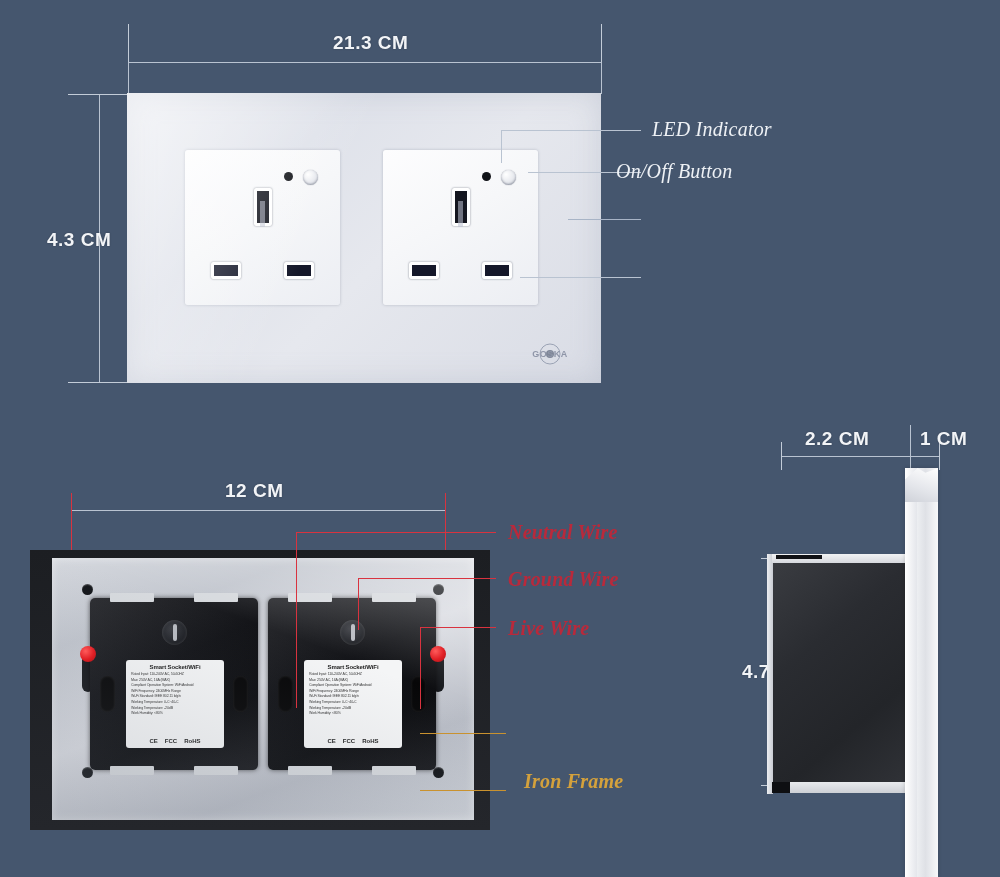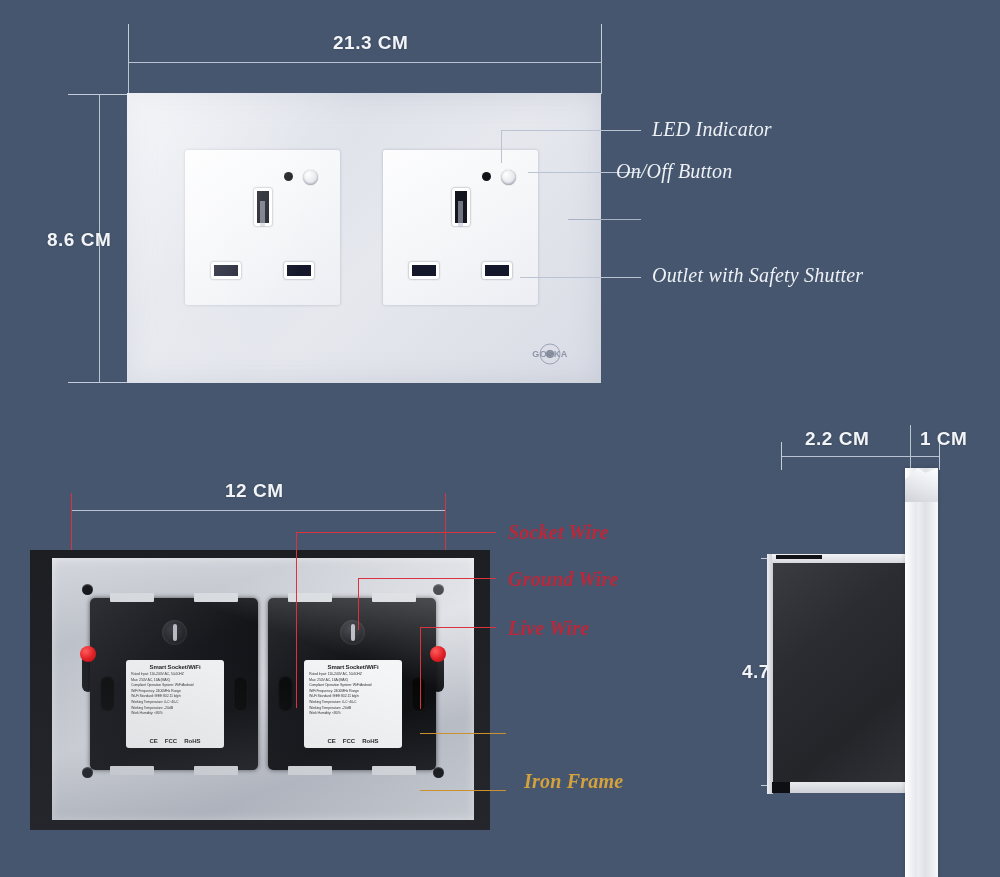--- a/index.html
+++ b/index.html
@@ -359,21 +359,21 @@
   <div class="ln-h" style="left:128px; top:62px; width:474px;"></div>
   <div class="tick-v" style="left:128px; top:24px; height:38px;"></div>
   <div class="tick-v" style="left:601px; top:24px; height:38px;"></div>
   <div class="ln-v" style="left:128px; top:62px; height:32px;"></div>
   <div class="ln-v" style="left:601px; top:62px; height:32px;"></div>
   <div class="dim-label" style="left:333px; top:32px;">21.3 CM</div>
 
   <div class="ln-v" style="left:99px; top:94px; height:289px;"></div>
   <div class="tick-h" style="left:68px; top:94px; width:60px;"></div>
   <div class="tick-h" style="left:68px; top:382px; width:60px;"></div>
-  <div class="dim-label" style="left:47px; top:229px;">8.6 CM</div>
+  <div class="dim-label" style="left:47px; top:229px;">4.3 CM</div>
 
   <div id="front-view">
 
     <div class="socket-module" id="socket-left">
       <div class="led-dot"></div>
       <div class="onoff-btn"></div>
       <div class="slot-earth"></div>
       <div class="slot-h left"></div>
       <div class="slot-h right"></div>
     </div>
@@ -396,21 +396,20 @@
   <div class="ln-v" style="left:501px; top:130px; height:33px;"></div>
   <div class="ln-h" style="left:501px; top:130px; width:140px;"></div>
   <div class="callout-label white" style="left:652px; top:118px;">LED Indicator</div>
 
   <div class="ln-h" style="left:528px; top:172px; width:113px;"></div>
   <div class="callout-label white" style="left:616px; top:160px;">On/Off Button</div>
 
   <div class="ln-h thin" style="left:568px; top:219px; width:73px;"></div>
 
   <div class="ln-h" style="left:520px; top:277px; width:121px;"></div>
-  <div class="callout-label white" style="left:652px; top:264px;">Outlet with Safety Shutter</div>
 
   <div class="ln-h" style="left:71px; top:510px; width:375px;"></div>
   <div class="dim-label" style="left:225px; top:480px;">12 CM</div>
 
   <div class="ln-v red" style="left:71px; top:493px; height:167px;"></div>
   <div class="ln-v red" style="left:445px; top:493px; height:167px;"></div>
 
   <div id="back-view">
     <div id="iron-frame">
 
@@ -473,21 +472,21 @@
             <span>FCC</span>
             <span>RoHS</span>
           </div>
         </div>
       </div>
     </div>
   </div>
 
   <div class="ln-v red" style="left:296px; top:532px; height:176px;"></div>
   <div class="ln-h red" style="left:296px; top:532px; width:200px;"></div>
-  <div class="callout-label red" style="left:508px; top:521px;">Socket Wire</div>
+  <div class="callout-label red" style="left:508px; top:521px;">Neutral Wire</div>
 
   <div class="ln-v red" style="left:358px; top:578px; height:52px;"></div>
   <div class="ln-h red" style="left:358px; top:578px; width:138px;"></div>
   <div class="callout-label red" style="left:508px; top:568px;">Ground Wire</div>
 
   <div class="ln-v red" style="left:420px; top:627px; height:82px;"></div>
   <div class="ln-h red" style="left:420px; top:627px; width:76px;"></div>
   <div class="callout-label red" style="left:508px; top:617px;">Live Wire</div>
 
   <div class="ln-h gold" style="left:420px; top:733px; width:86px;"></div>

